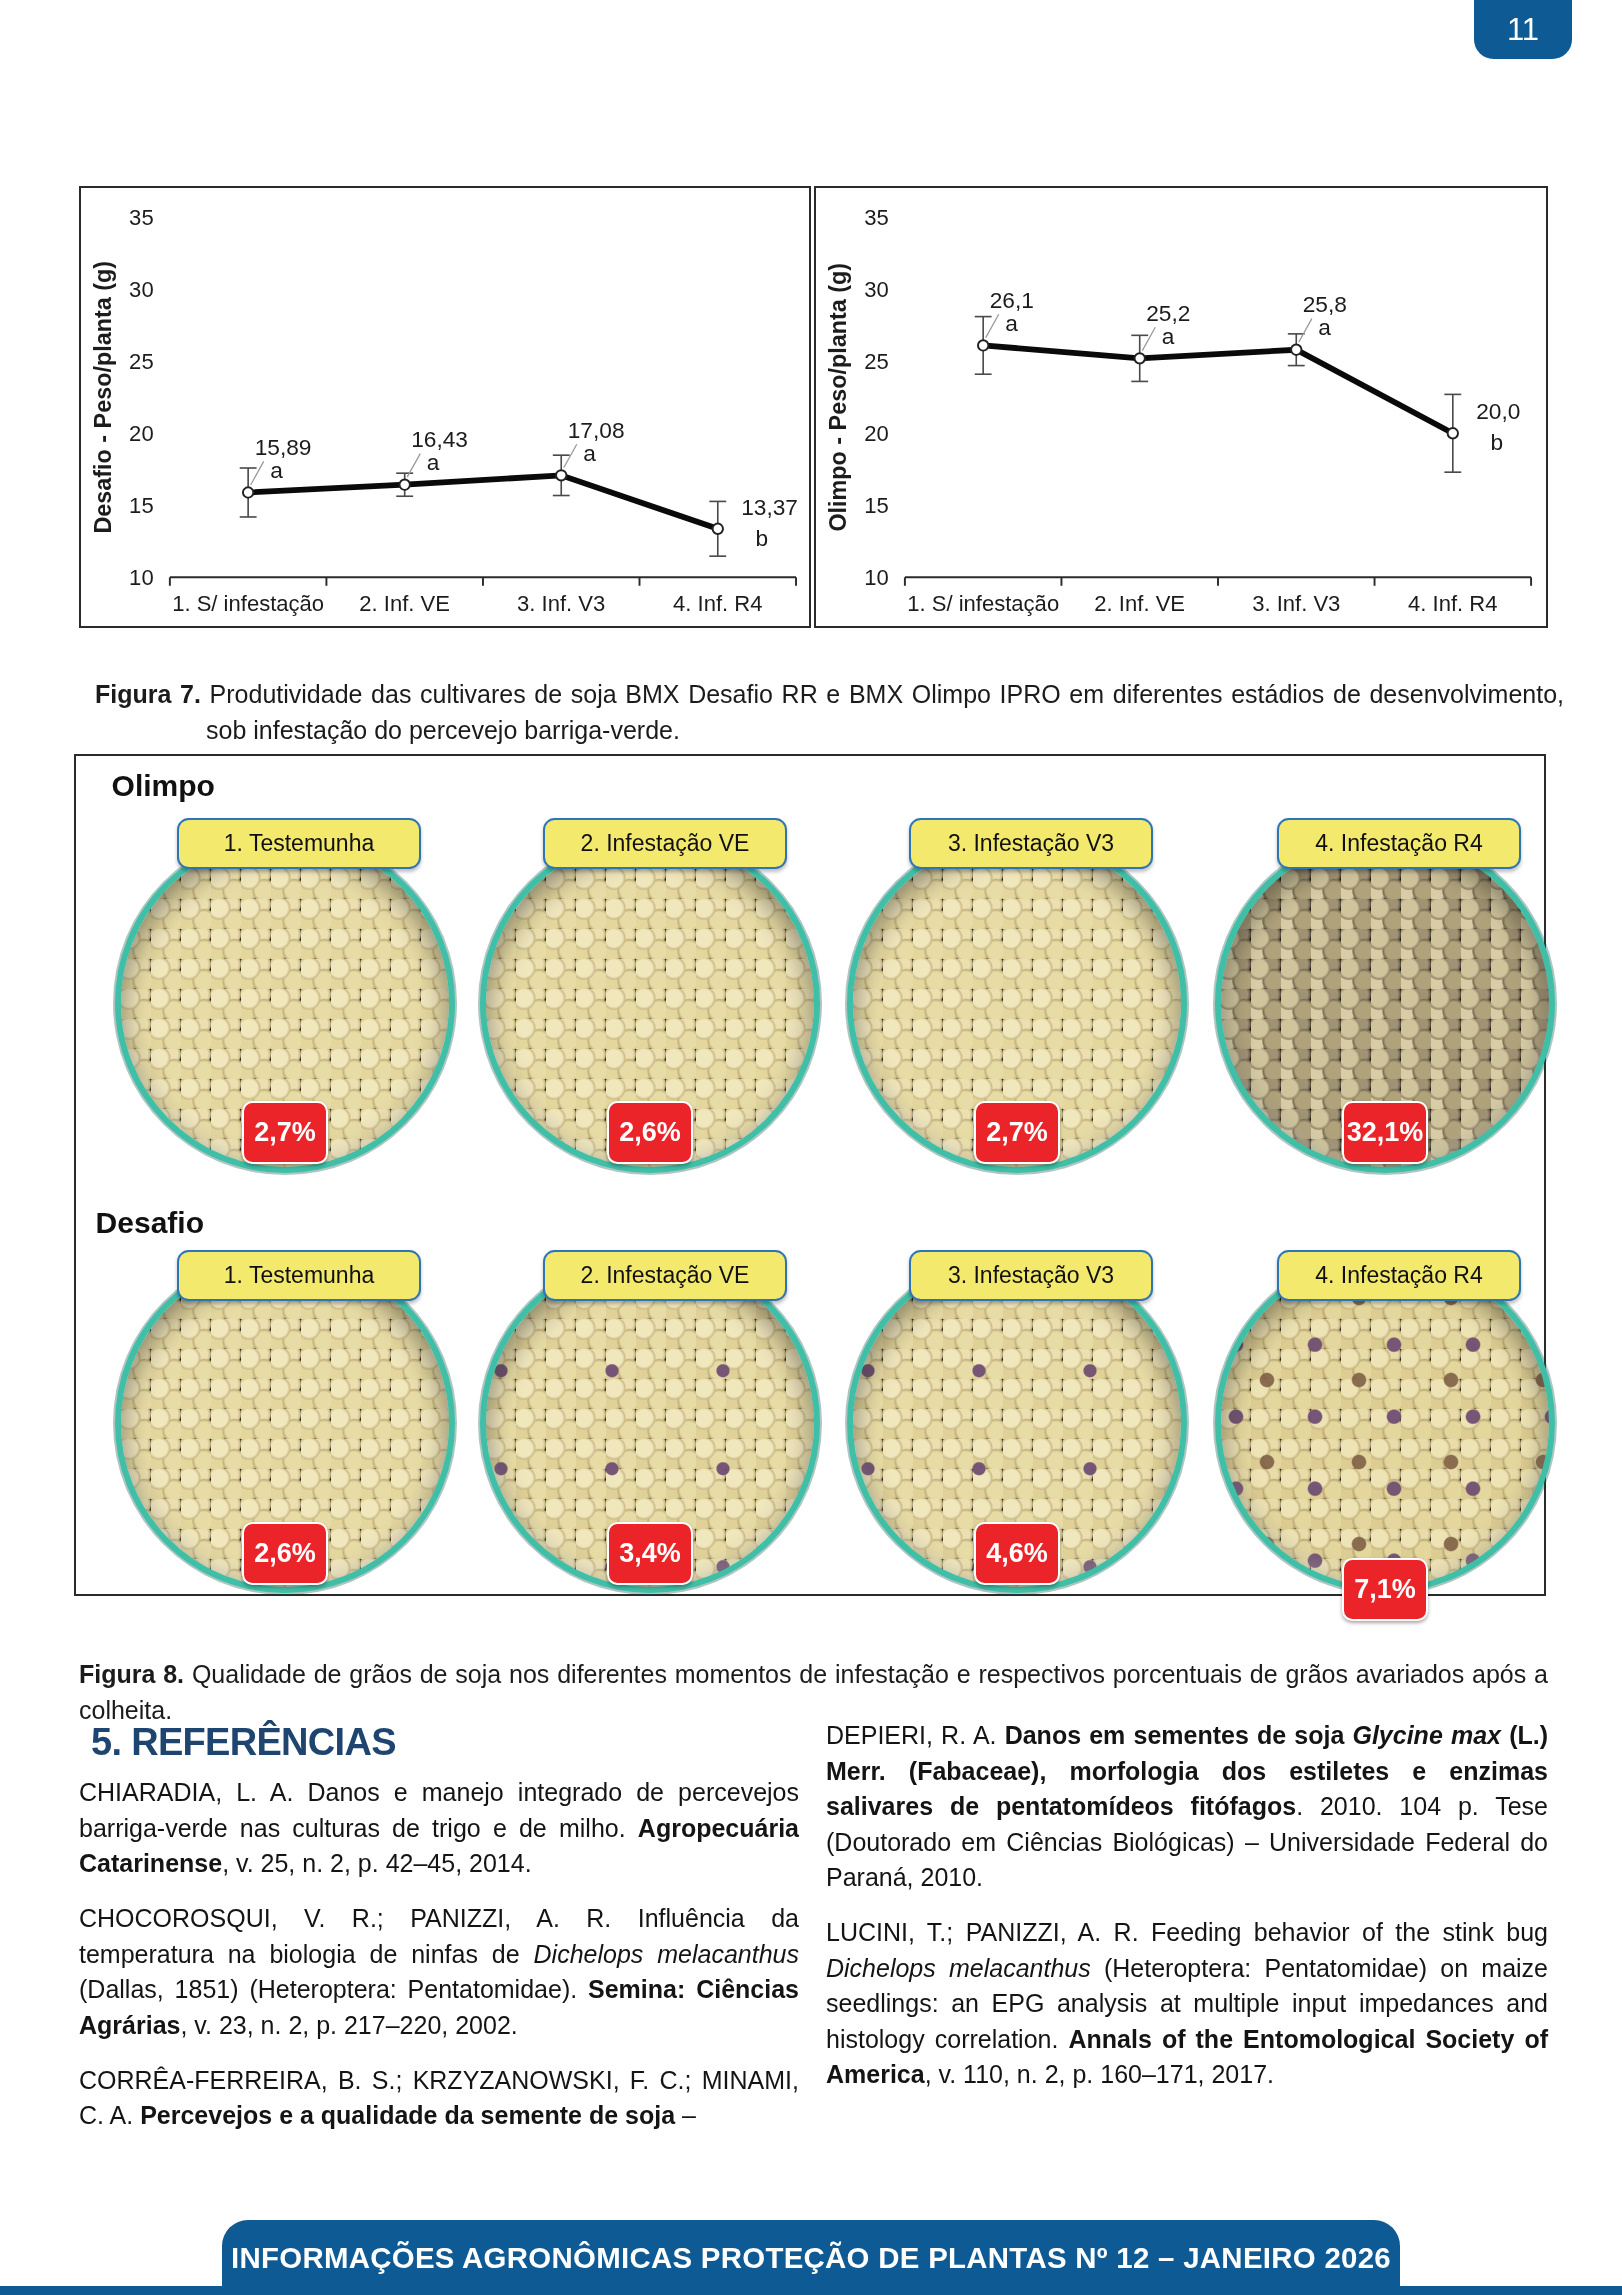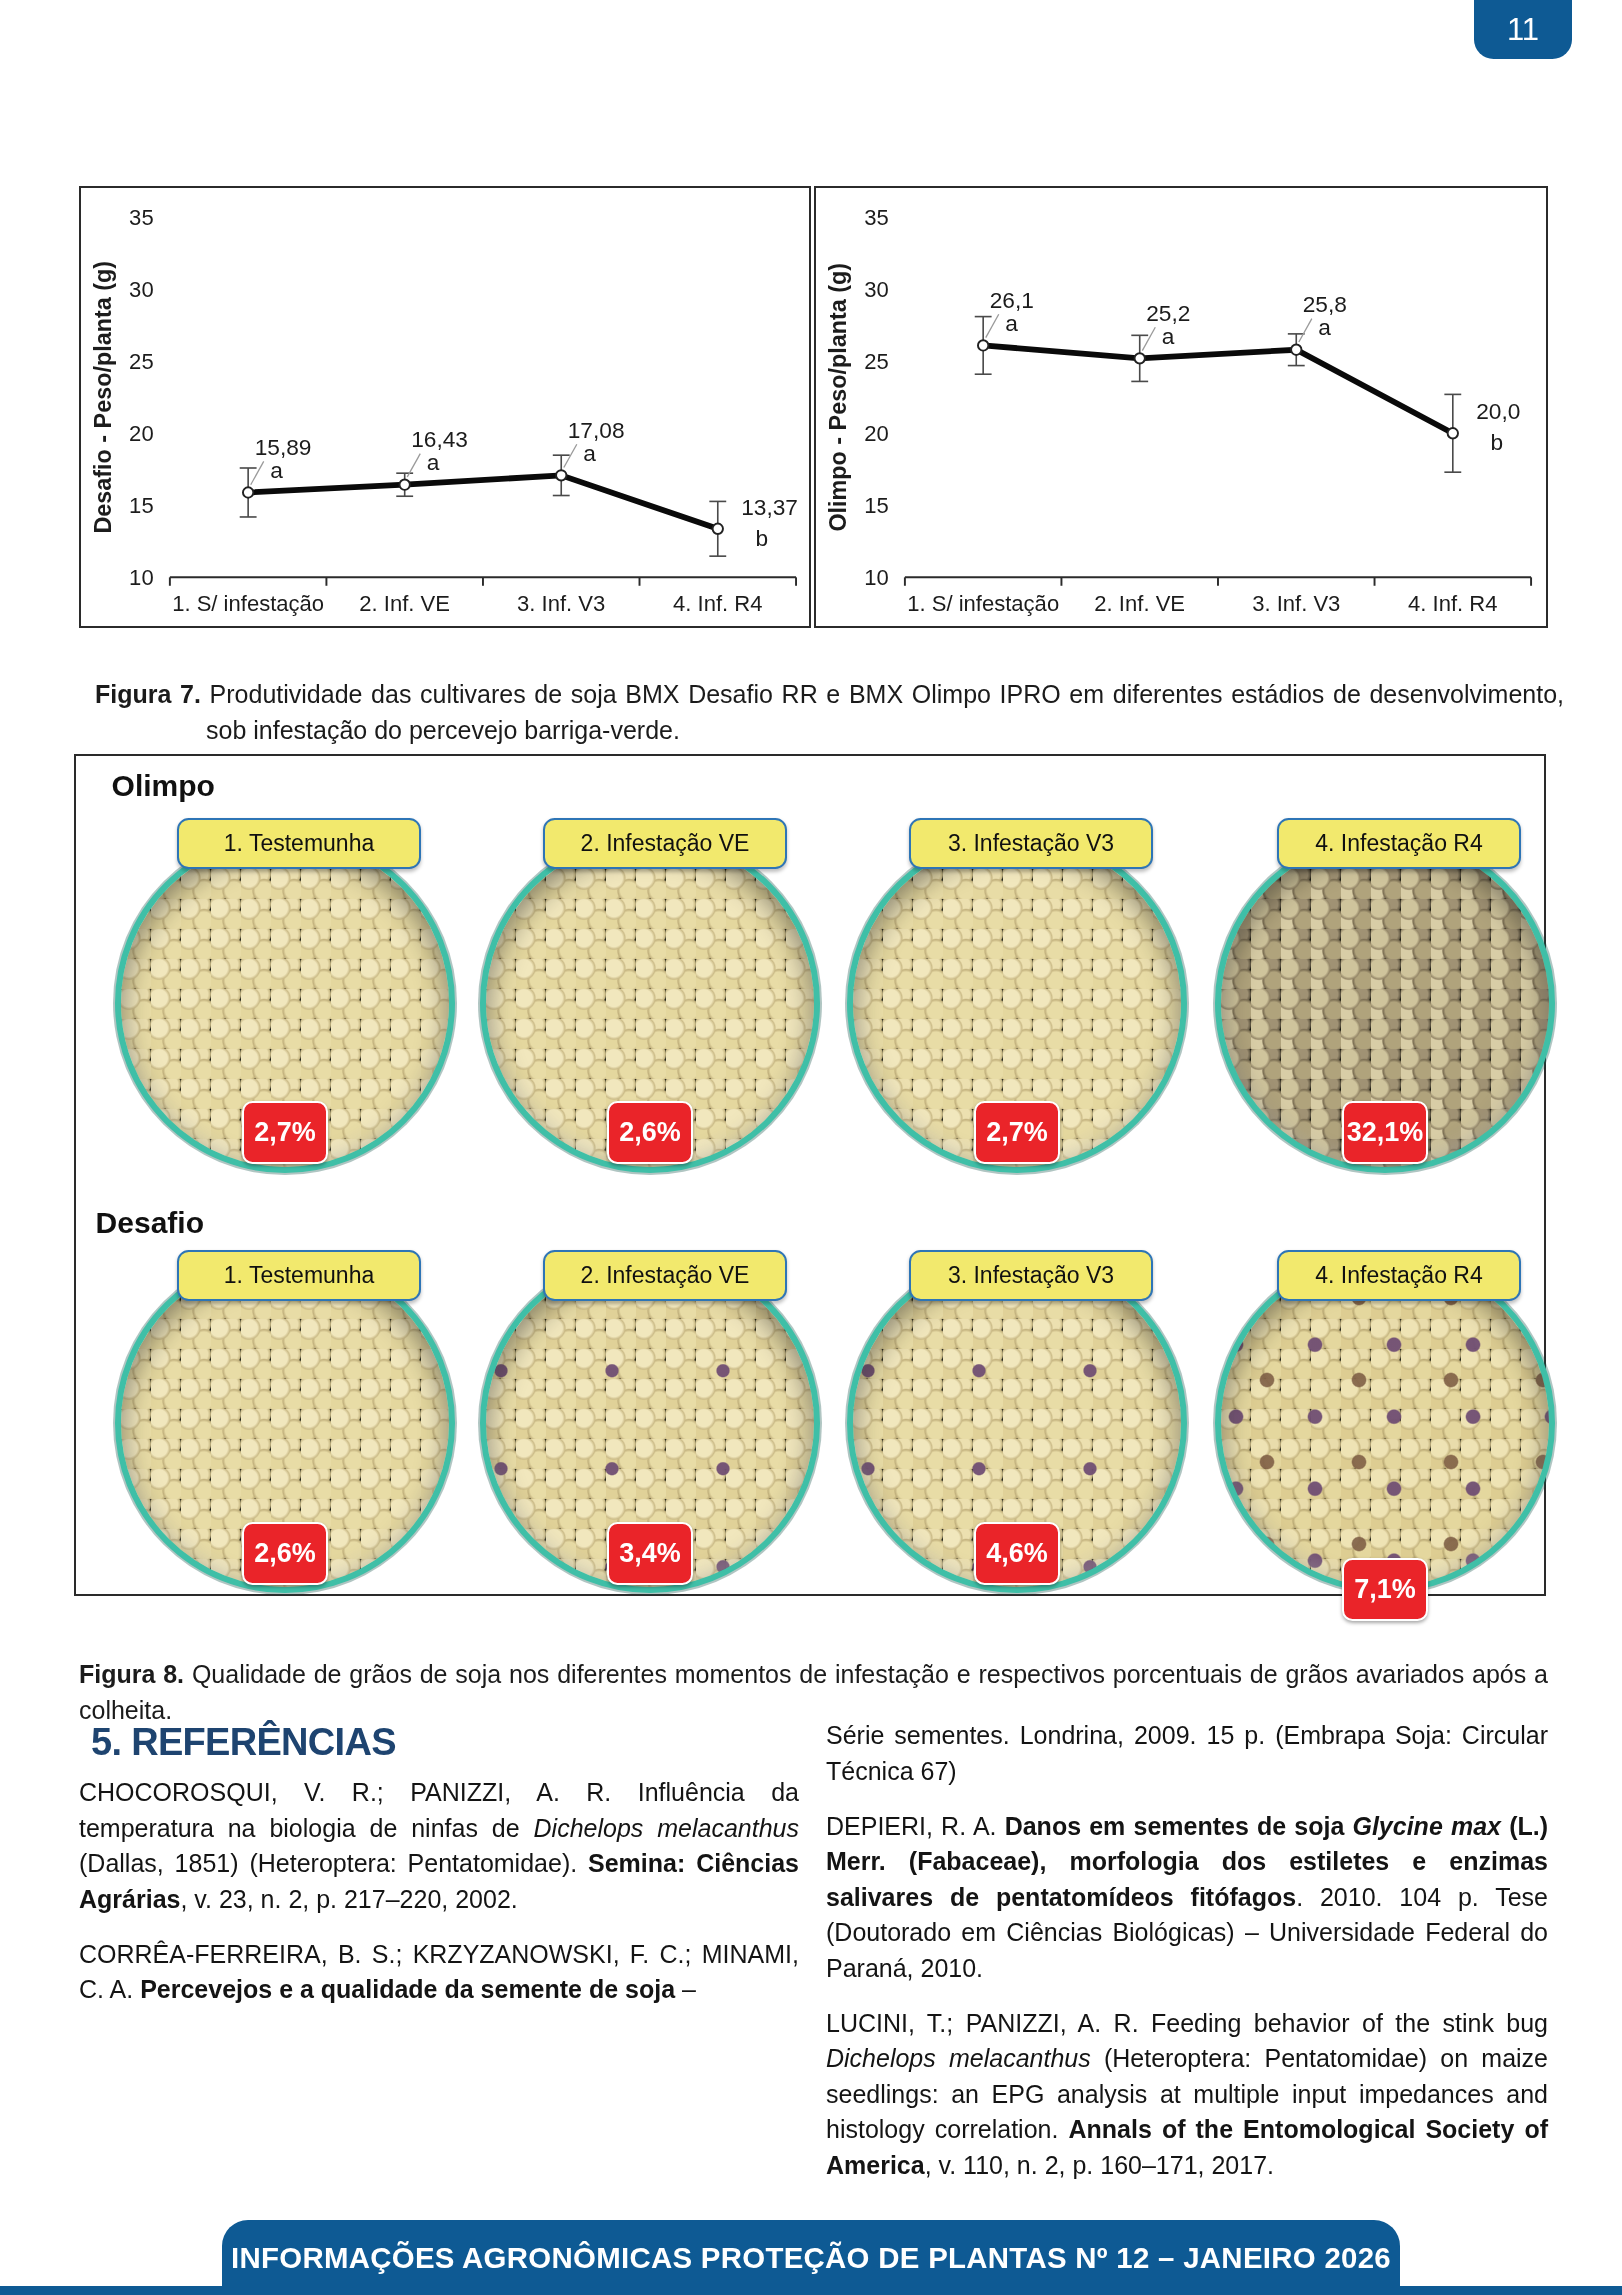--- a/index.html
+++ b/index.html
@@ -245,25 +245,25 @@
     <div class="pct" style="left: 898px; top: 766px;">4,6%</div>
     <div class="dish v-spots-medium" style="left: 1139px; top: 497px;"></div>
     <div class="tag" style="left: 1201px; top: 494px;">4. Infestação R4</div>
     <div class="pct" style="left: 1266px; top: 802px;">7,1%</div>
   </div>
 
 <p class="caption fig8cap"><b>Figura 8.</b> <span>Qualidade de grãos de soja nos diferentes momentos de infestação e respectivos porcentuais de grãos avariados após a colheita.</span></p>
 
 <h2 class="ref-heading">5. REFERÊNCIAS</h2>
 <div class="refcol leftcol" id="refs-left">
+    <p><span>CHIARADIA, L. A. Danos e manejo integrado de percevejos barriga-verde nas culturas de trigo e de milho. </span><span class="b">Agropecuária Catarinense</span><span>, v. 25, n. 2, p. 42–45, 2014.</span></p>
     <p><span>CHOCOROSQUI, V. R.; PANIZZI, A. R. Influência da temperatura na biologia de ninfas de </span><span class="i">Dichelops melacanthus</span><span> (Dallas, 1851) (Heteroptera: Pentatomidae). </span><span class="b">Semina: Ciências Agrárias</span><span>, v. 23, n. 2, p. 217–220, 2002.</span></p>
     <p><span>CORRÊA-FERREIRA, B. S.; KRZYZANOWSKI, F. C.; MINAMI, C. A. </span><span class="b">Percevejos e a qualidade da semente de soja</span><span> –</span></p>
   </div>
 <div class="refcol rightcol" id="refs-right">
-    <p><span>Série sementes. Londrina, 2009. 15 p. (Embrapa Soja: Circular Técnica 67)</span></p>
     <p><span>DEPIERI, R. A. </span><span class="b">Danos em sementes de soja </span><span class="b i">Glycine max</span><span class="b"> (L.) Merr. (Fabaceae), morfologia dos estiletes e enzimas salivares de pentatomídeos fitófagos</span><span>. 2010. 104 p. Tese (Doutorado em Ciências Biológicas) – Universidade Federal do Paraná, 2010.</span></p>
     <p><span>LUCINI, T.; PANIZZI, A. R. Feeding behavior of the stink bug </span><span class="i">Dichelops melacanthus</span><span> (Heteroptera: Pentatomidae) on maize seedlings: an EPG analysis at multiple input impedances and histology correlation. </span><span class="b">Annals of the Entomological Society of America</span><span>, v. 110, n. 2, p. 160–171, 2017.</span></p>
   </div>
 
 <div class="footer-bar">
   <span>INFORMAÇÕES AGRONÔMICAS PROTEÇÃO DE PLANTAS Nº 12 – JANEIRO 2026</span>
 </div>
 <div class="footer-strip"></div>
 
 

